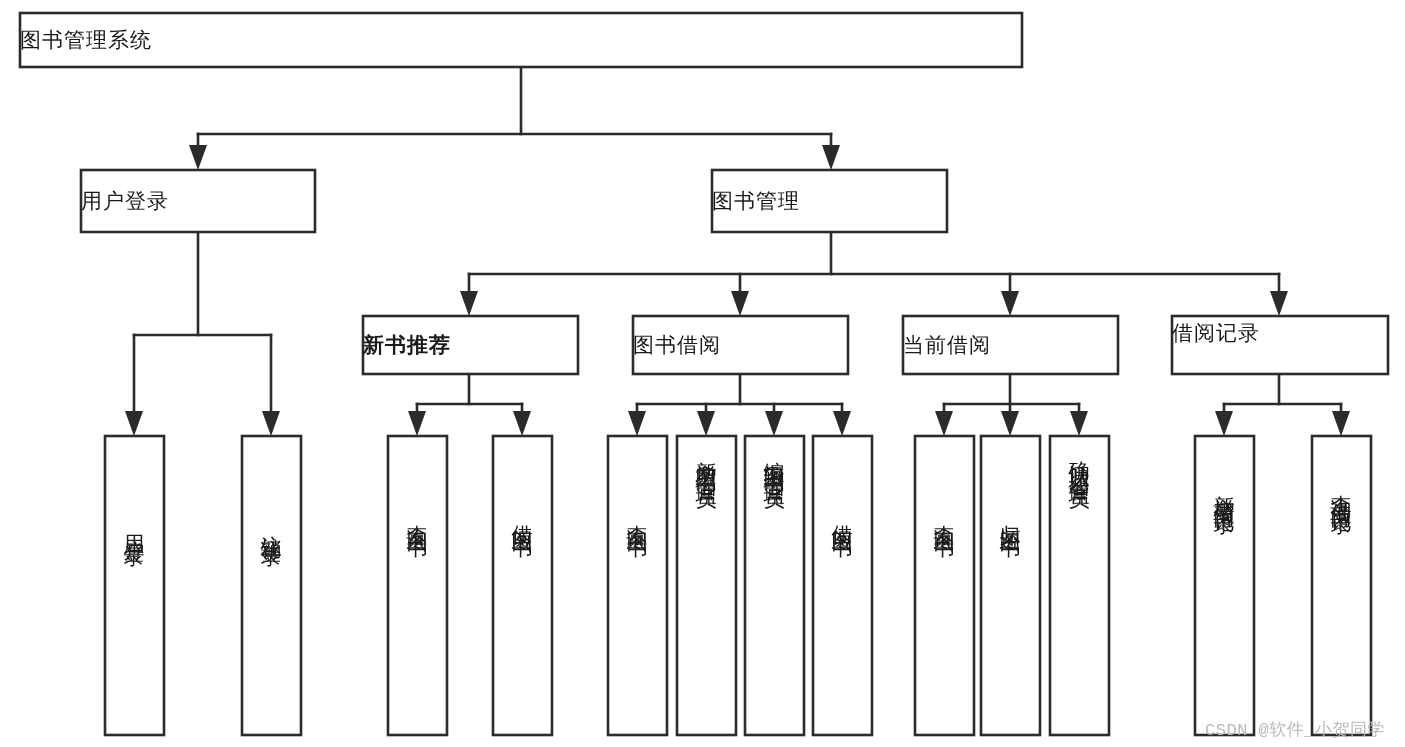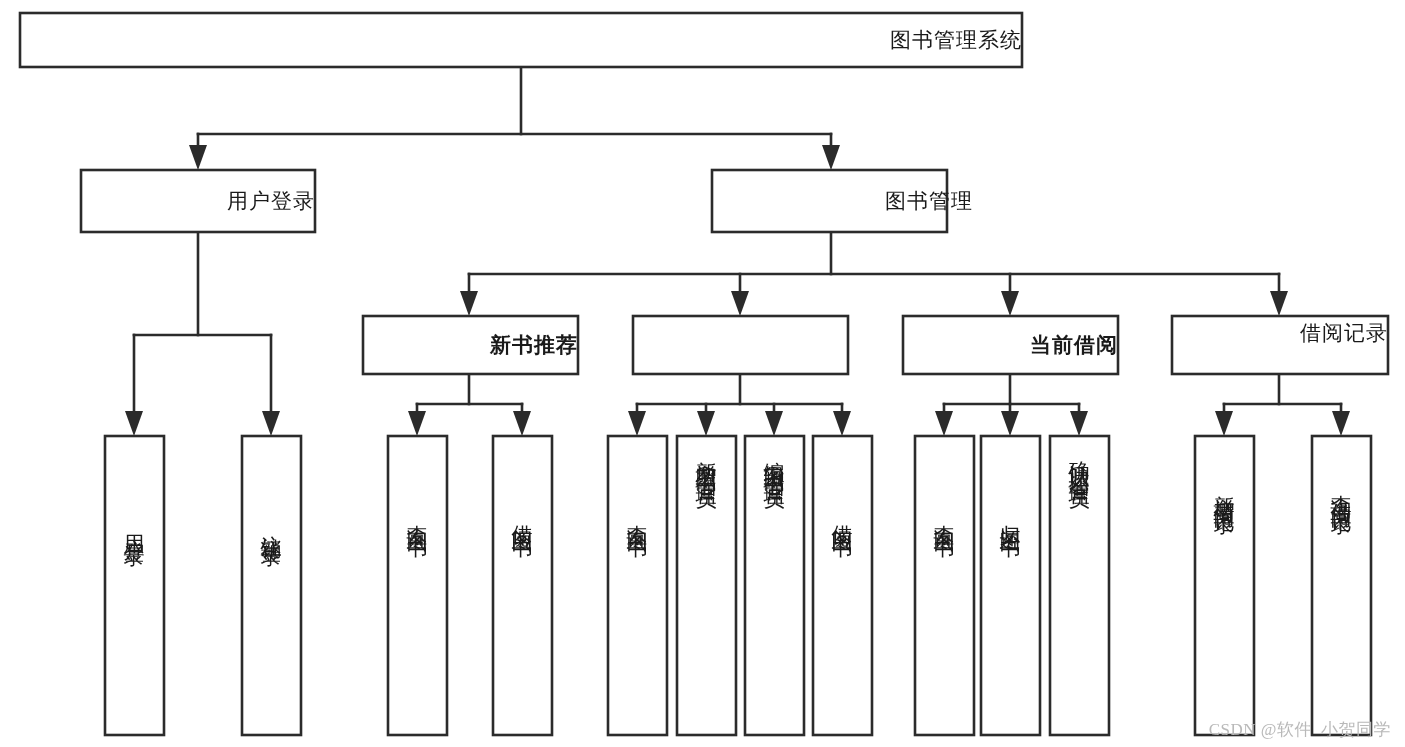--- a/index.html
+++ b/index.html
@@ -55,35 +55,35 @@
     font-size: 21px;
     line-height: 1;
     color: #1a1a1a;
     letter-spacing: 4px;
     white-space: nowrap;
   }
   .hlabel-wrap {
     position: absolute;
     display: flex;
     align-items: center;
-    justify-content: flex-end;
+    justify-content: flex-start;
     pointer-events: none;
   }
   .hlabel-text {
     font-family: "Liberation Sans", "DejaVu Sans", sans-serif;
     font-size: 21px;
     color: #1a1a1a;
     letter-spacing: 1px;
     white-space: nowrap;
   }
   #watermark {
     position: absolute;
-    right: 14px;
+    right: 20px;
     bottom: 6px;
-    font-family: Liberation Serif, serif;
+    font-family: Liberation Mono, monospace;
     font-size: 17px;
     color: #b9b9b9;
     letter-spacing: 0.5px;
     white-space: nowrap;
   }
 </style>
 </head>
 <body>
 
 <div id="diagram-root">
@@ -201,22 +201,25 @@
   </div>
 
   <div class="hlabel-wrap" style="left:712px; top:170px; width:261px; height:62px;">
     <span class="hlabel-text">图书管理</span>
   </div>
 
   <div class="hlabel-wrap" style="left:363px; top:316px; width:215px; height:58px;font-weight:bold;">
     <span class="hlabel-text">新书推荐</span>
   </div>
 
-
-  <div class="hlabel-wrap" style="left:903px; top:316px; width:215px; height:58px;font-weight:bold;">
+  <div class="hlabel-wrap" style="left:633px; top:316px; width:215px; height:58px;">
+    <span class="hlabel-text">图书借阅</span>
+  </div>
+
+  <div class="hlabel-wrap" style="left:903px; top:316px; width:215px; height:58px;">
     <span class="hlabel-text">当前借阅</span>
   </div>
 
   <div class="hlabel-wrap" style="left:1172px; top:308px; width:216px; height:50px;">
     <span class="hlabel-text">借阅记录</span>
   </div>
 
   <div class="vlabel-wrap" style="left:105px; top:436px; width:59px; height:299px; padding-top:82px;">
     <span class="vlabel-text">用户登录</span>
   </div>

